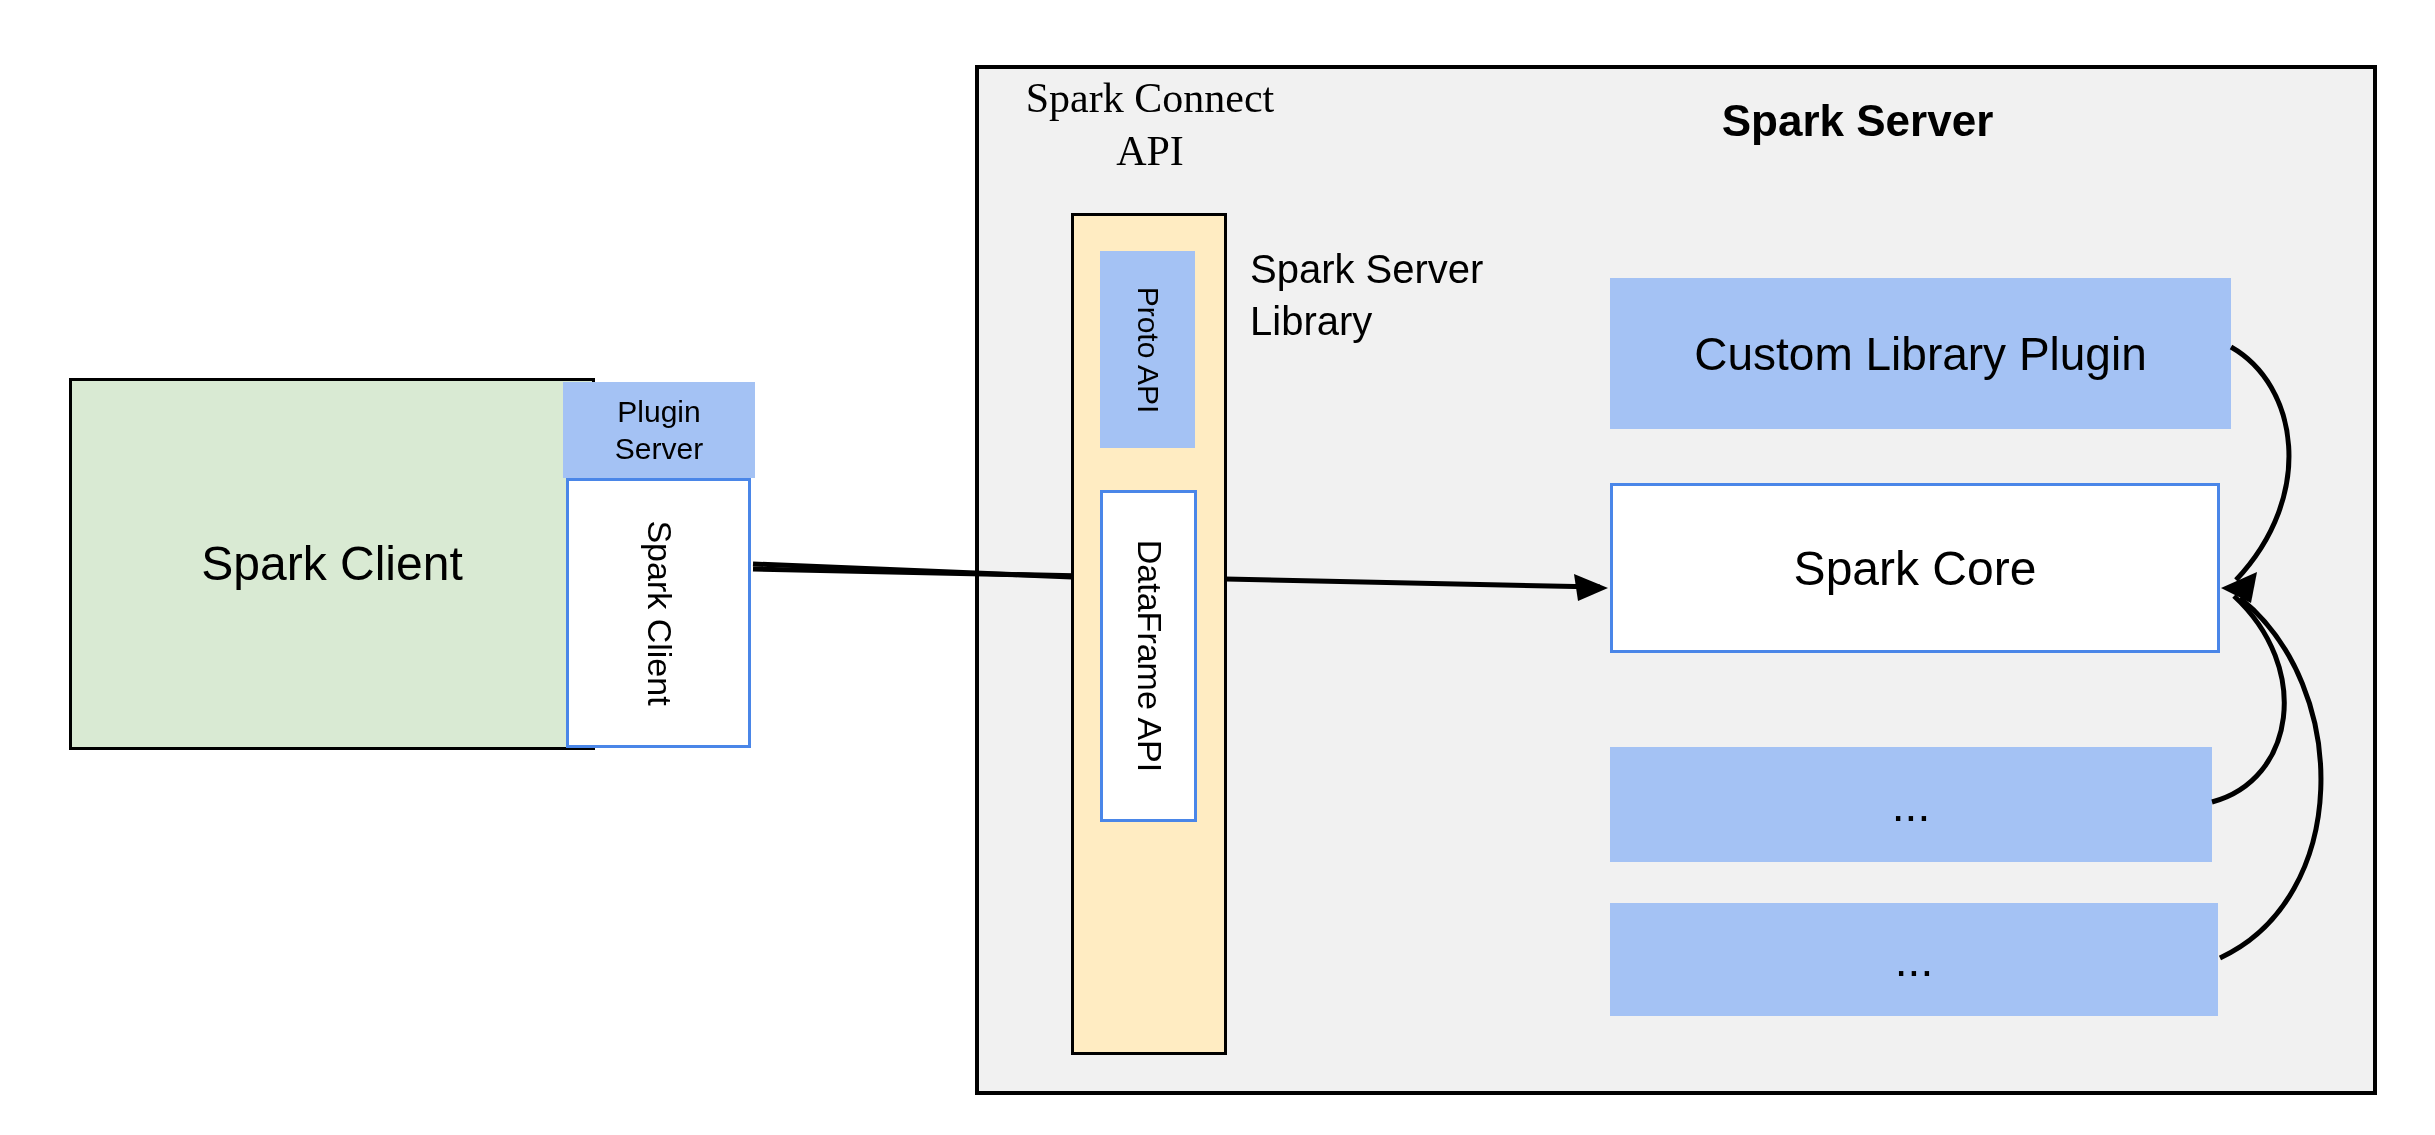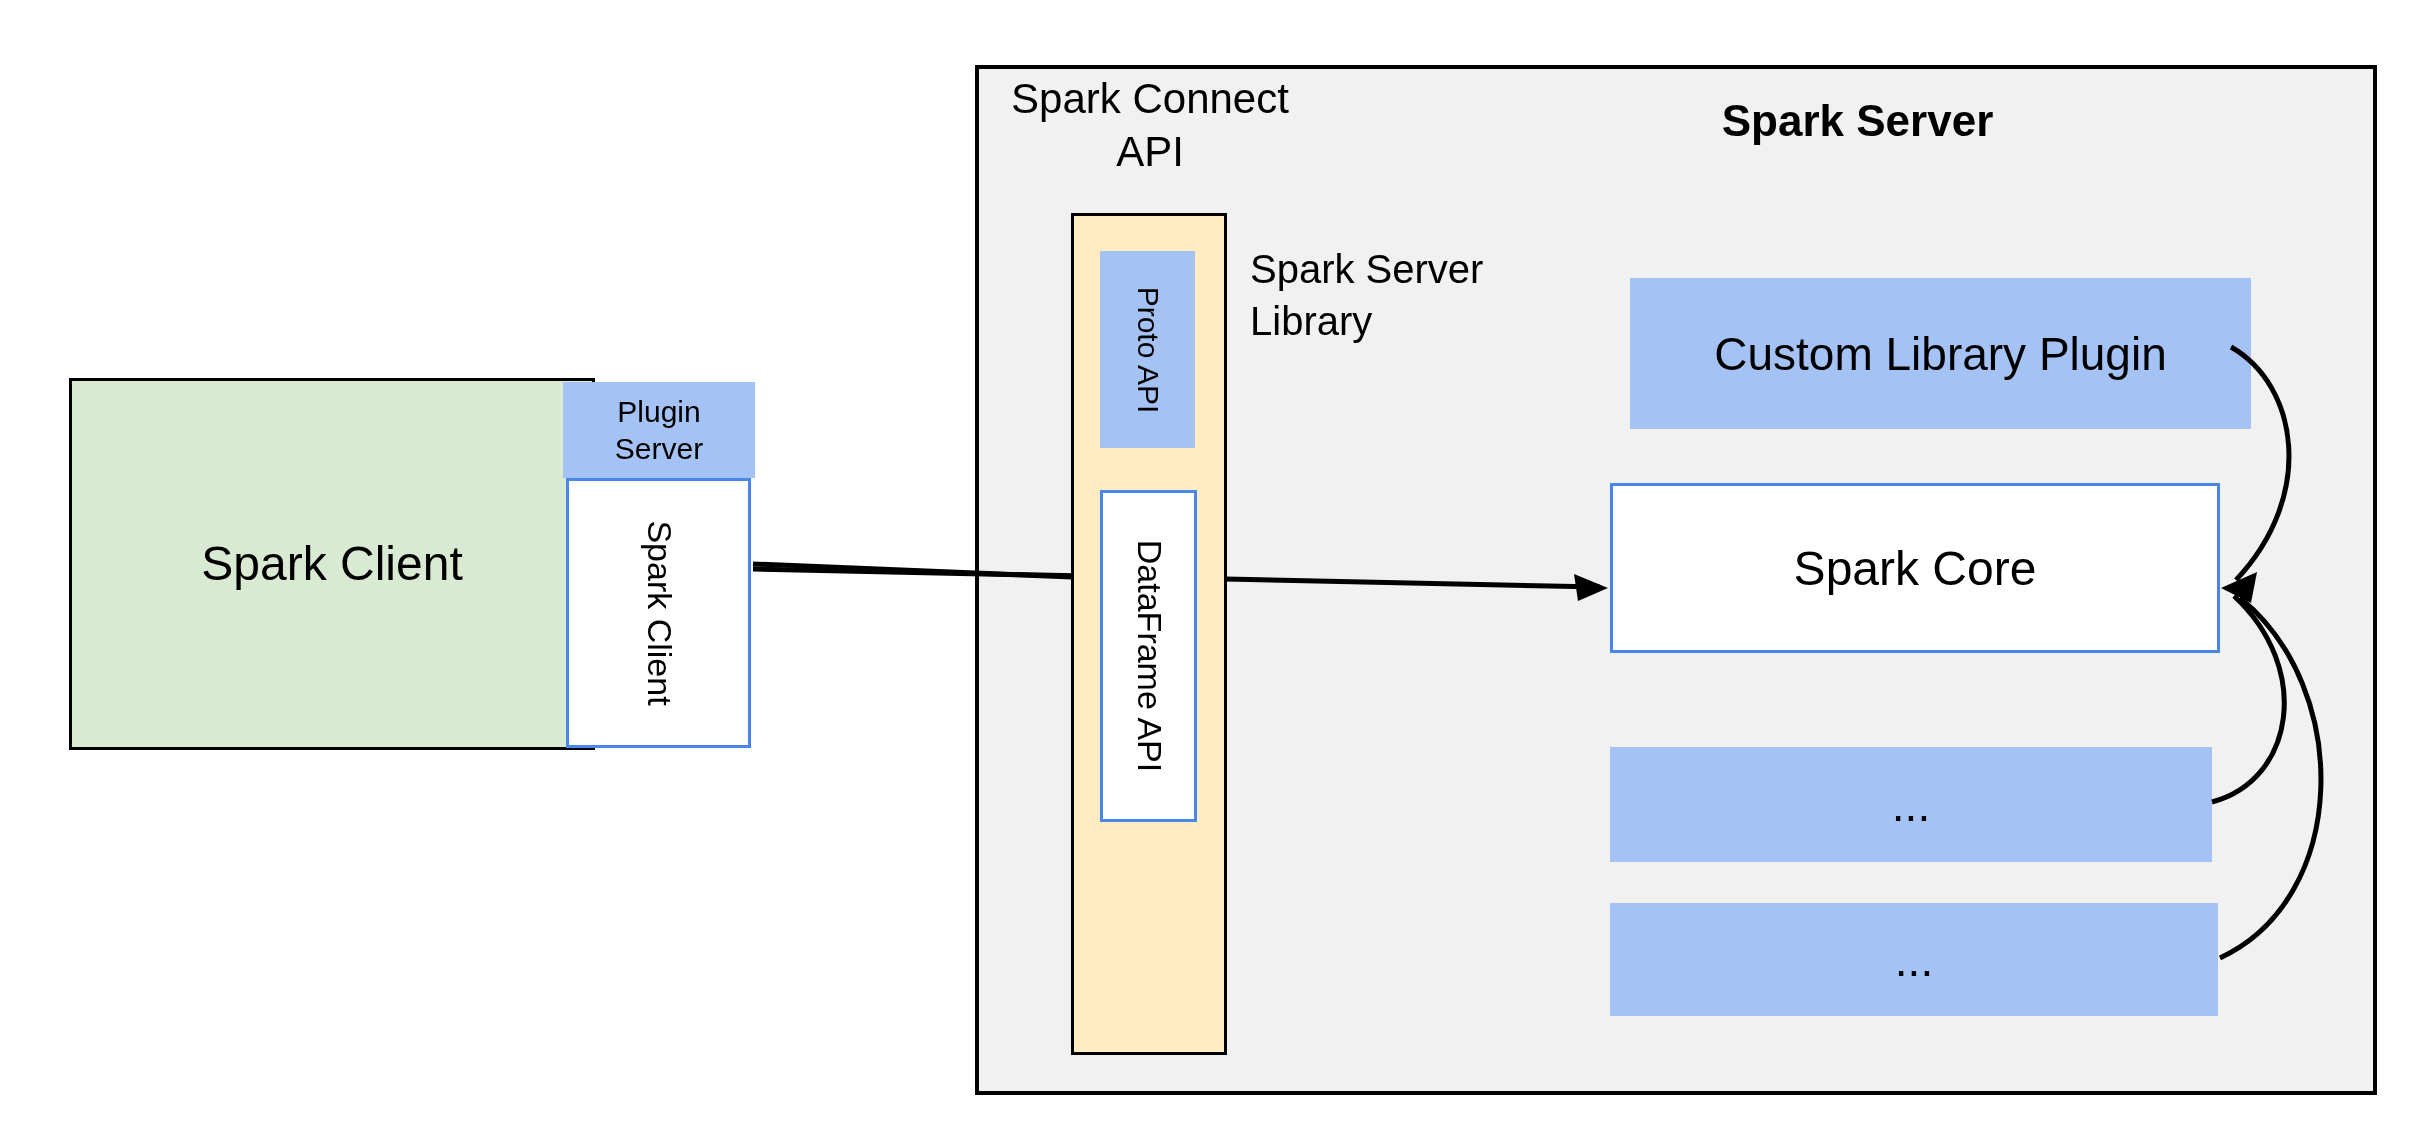--- a/index.html
+++ b/index.html
@@ -55,21 +55,21 @@
   .dataframe-api-box{
     left:1100px;top:490px;width:97px;height:332px;
     background:#fff;
     border:3px solid var(--blue-border,#4a86e8);
     z-index:6;
   }
   .plugin-box{
     left:1610px;top:278px;width:621px;height:151px;
     background:var(--blue-fill,#a4c2f4);
     display:flex;align-items:center;justify-content:center;
-    font-size:46px;z-index:2;margin-left:20px;
+    font-size:46px;z-index:2;
   }
   .core-box{
     left:1610px;top:483px;width:610px;height:170px;
     background:#fff;
     border:3px solid var(--blue-border,#4a86e8);
     display:flex;align-items:center;justify-content:center;
     font-size:48px;z-index:2;
   }
   .dots-box-1{
     left:1610px;top:747px;width:602px;height:115px;
@@ -82,20 +82,21 @@
     background:var(--blue-fill,#a4c2f4);
     display:flex;align-items:center;justify-content:center;
     font-size:46px;z-index:2;
   }
 
   
   .connect-api-title{
     left:950px;top:72px;width:400px;
     text-align:center;font-size:42px;line-height:53px;
     z-index:2;
+    font-family:Liberation Serif, serif;
   }
   .server-library-label{
     left:1250px;top:243px;width:320px;
     text-align:left;font-size:40px;line-height:52px;
     z-index:2;
   }
   .server-title{
     left:1650px;top:96px;width:415px;
     text-align:center;font-size:44px;font-weight:bold;
     z-index:2;

